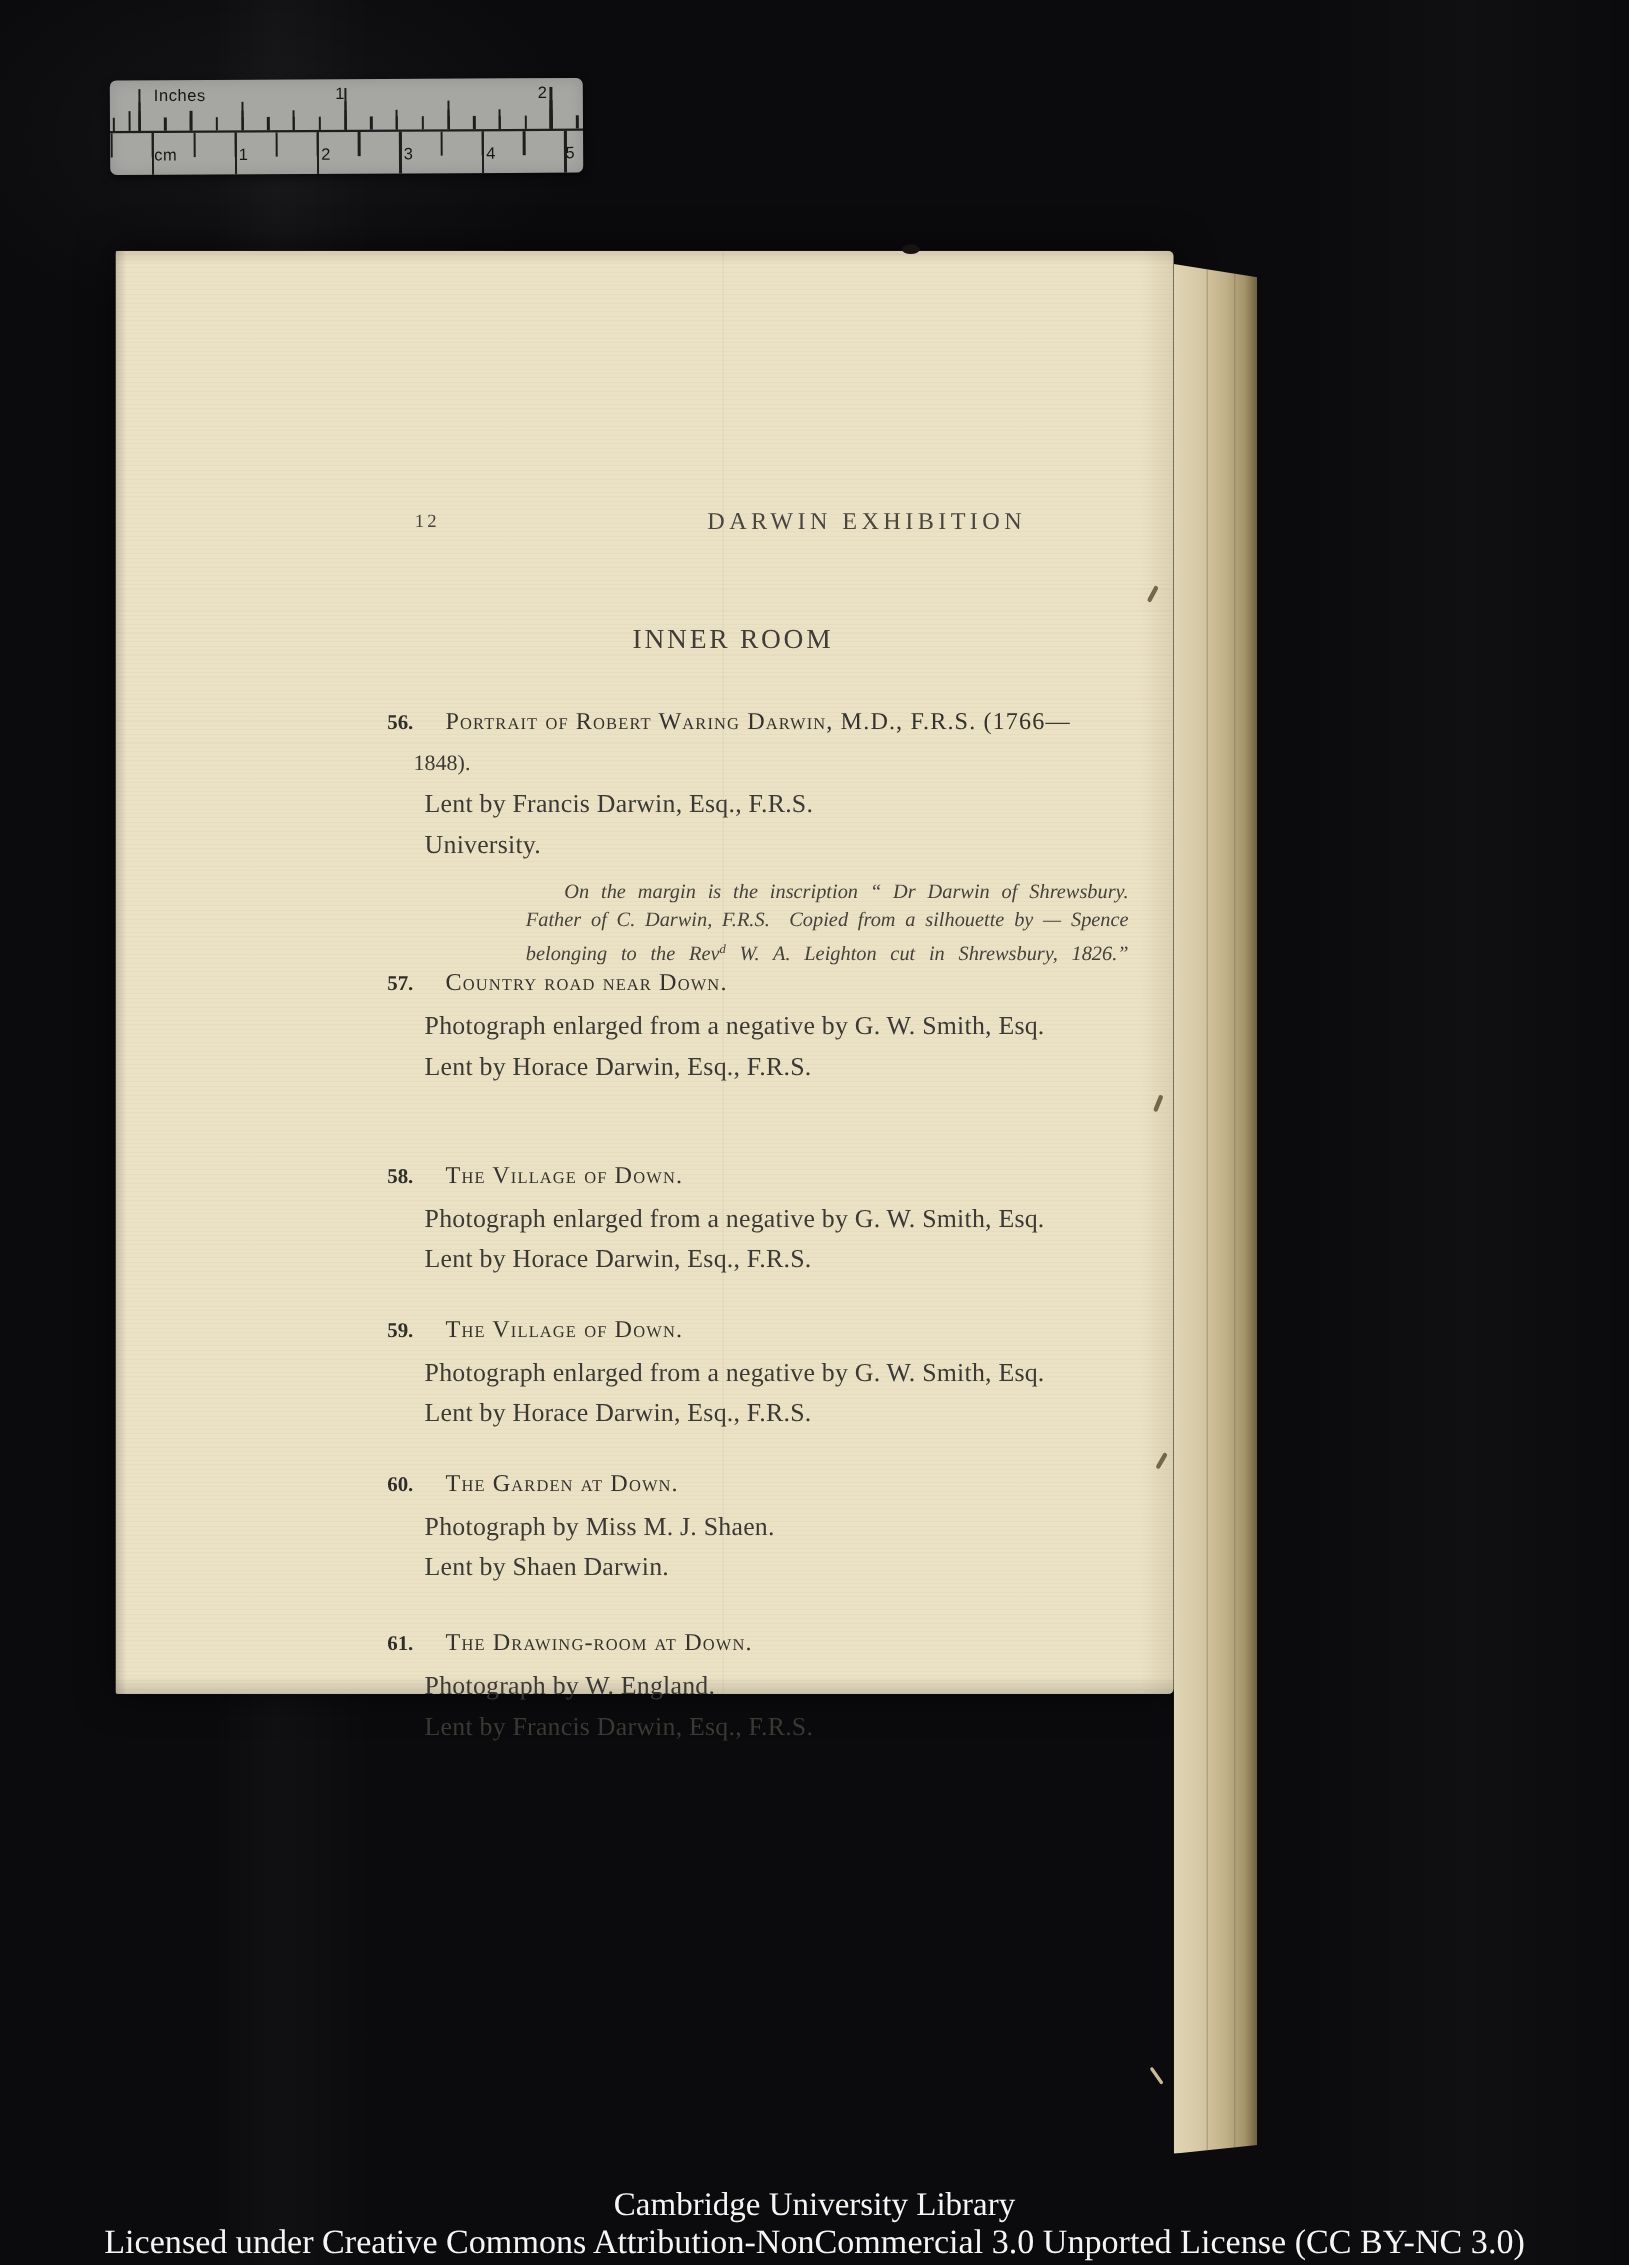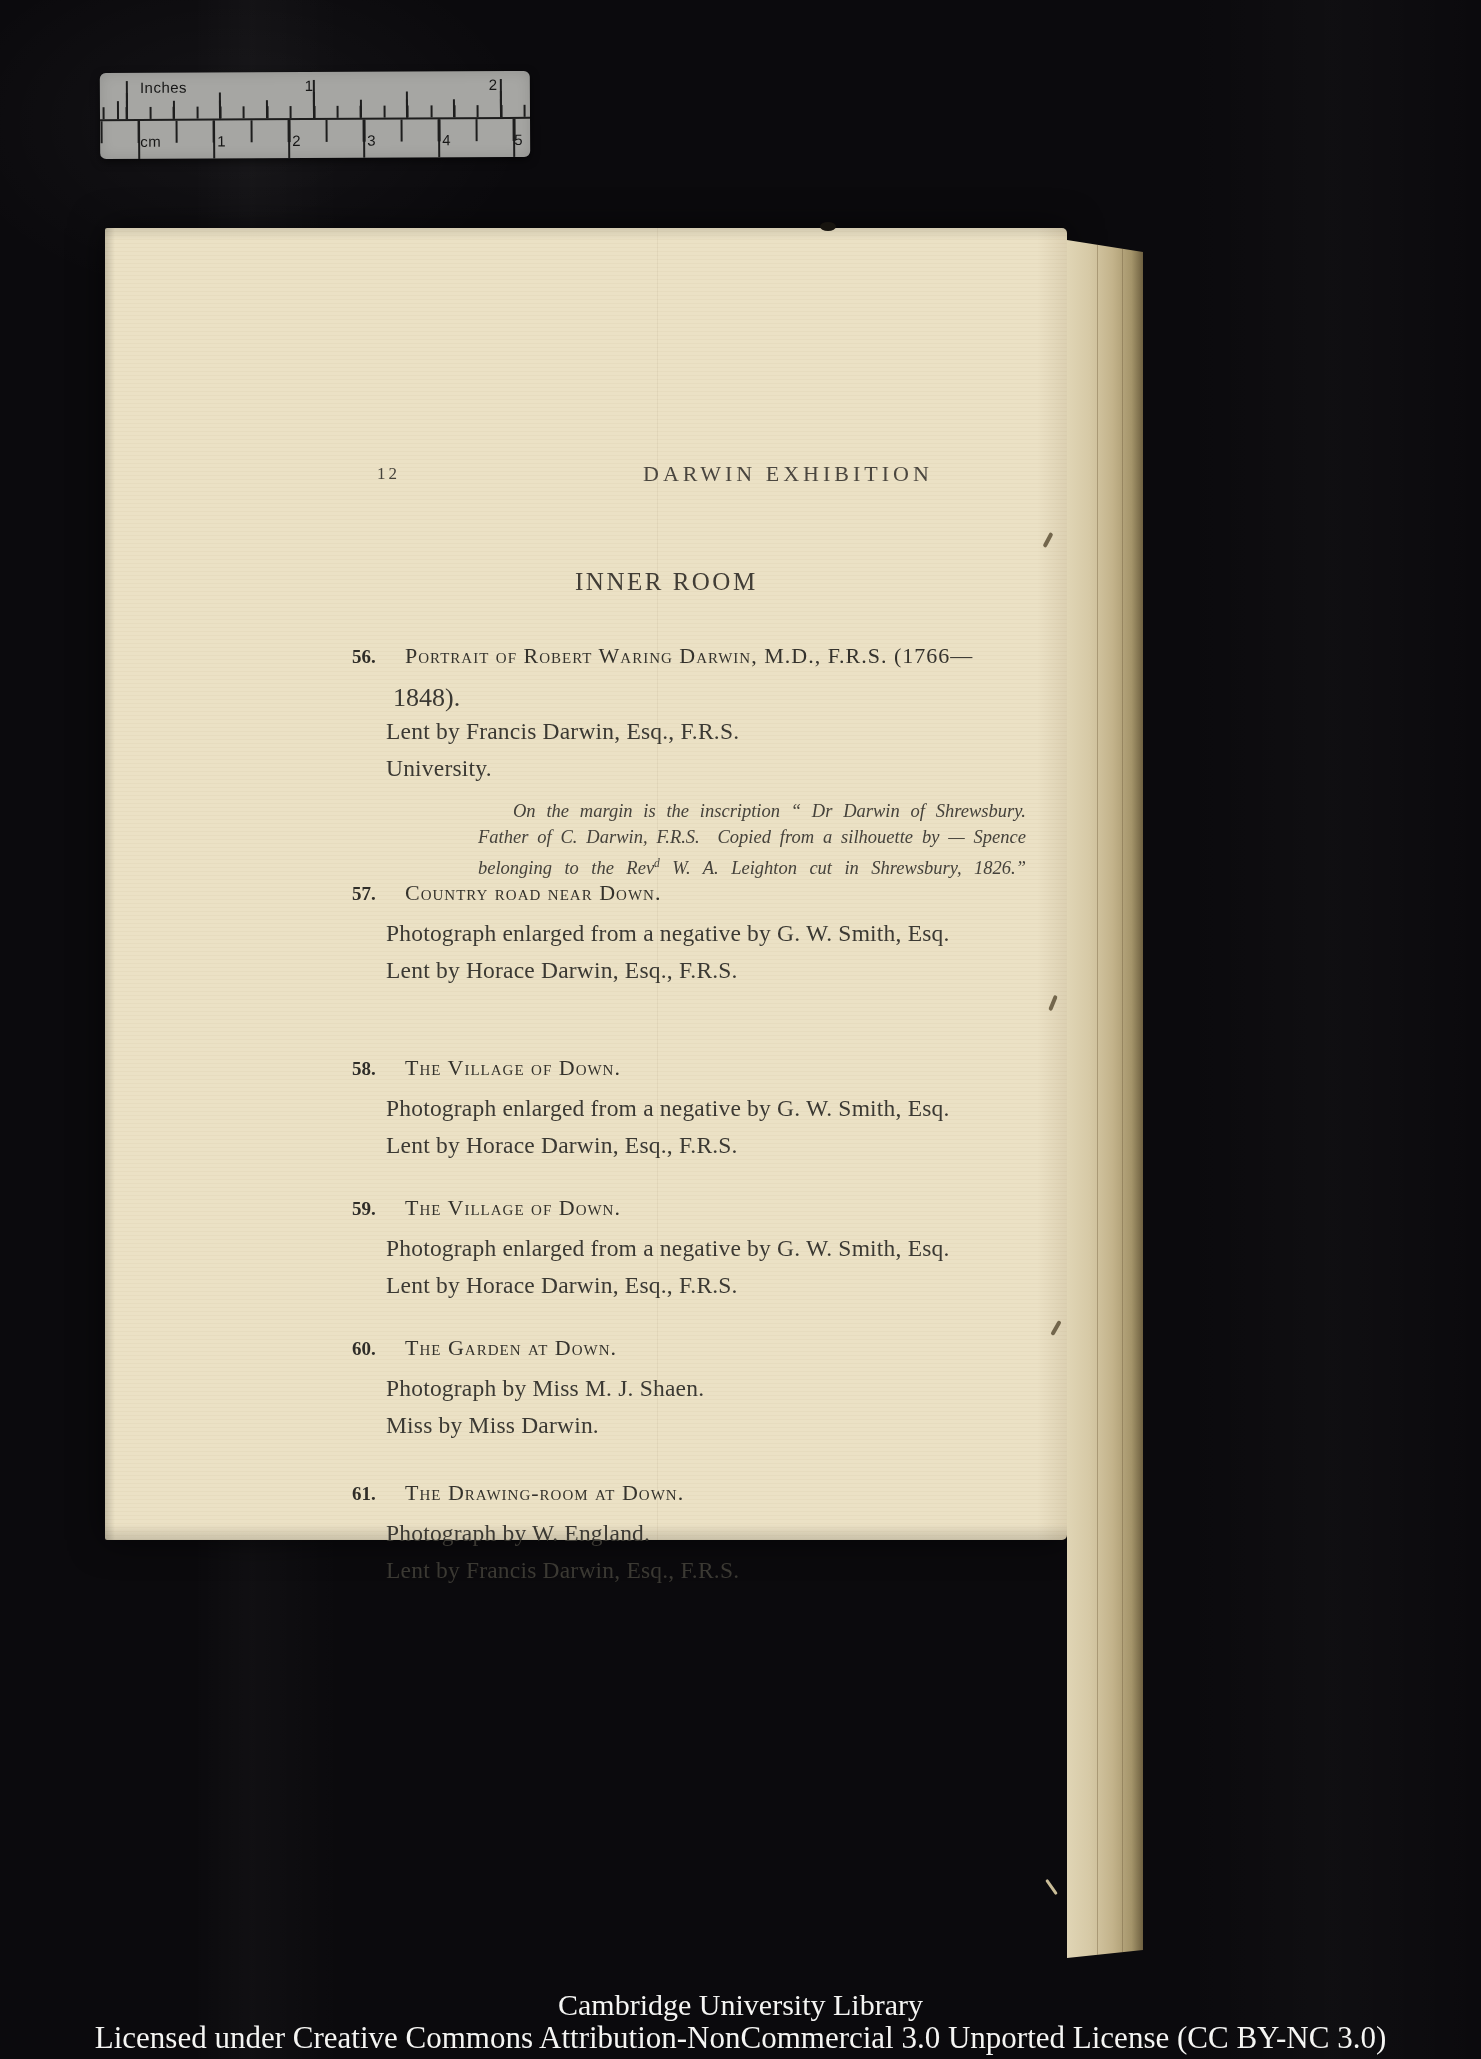--- a/index.html
+++ b/index.html
@@ -53,21 +53,21 @@
   .page .crease{position:absolute;left:552px;top:0;bottom:0;width:1px;background:rgba(110,90,50,0.07);}
 
   .pagenum{position:absolute;left:272px;top:236px;font-size:17px;letter-spacing:3px;color:#46433c;}
   .running-header{position:absolute;left:538px;top:233px;font-size:22px;letter-spacing:4px;color:#4a463f;white-space:nowrap;}
   .section-title{position:absolute;left:470px;top:340px;font-size:25px;letter-spacing:2.5px;color:#413d36;white-space:nowrap;}
 
   .entry{position:absolute;left:247px;width:745px;}
   .trow{height:40px;white-space:nowrap;}
   .num{display:inline-block;width:53px;font-weight:700;font-size:19px;color:#2f2d28;}
   .etitle{font-variant:small-caps;font-size:22px;letter-spacing:1px;color:#34322c;}
-  .cont{height:35px;margin-left:41px;font-size:26px;color:#3b3933;}
+  .cont{height:35px;margin-left:24px;font-size:20px;color:#3b3933;}
   .eline{height:37px;margin-left:34px;font-size:23.5px;letter-spacing:0.2px;color:#3b3933;white-space:nowrap;}
   .note{position:absolute;left:126px;top:155px;width:548px;font-size:18.5px;color:#45423b;}
   .note .nline{line-height:26px;text-align:justify;text-align-last:justify;font-style:italic;}
   .note .indent{padding-left:35px;}
   .note sup{font-size:0.62em;vertical-align:super;}
 
   
   .fore-edge{
     position:absolute;left:1067px;top:240px;width:76px;height:1718px;
     background:linear-gradient(90deg,#e0d5b5 0,#d6c9a6 30%,#c3b38b 60%,#a4946a 85%,#6e6040 100%);
@@ -153,21 +153,21 @@
     </div>
     <div class="eline">Photograph enlarged from a negative by G. W. Smith, Esq.</div>
     <div class="eline">Lent by Horace Darwin, Esq., F.R.S.</div>
   </div>
 
   <div class="entry" style="top:1107px">
     <div class="trow">
       <span class="num">60.</span><span class="etitle">The Garden at Down.</span>
     </div>
     <div class="eline">Photograph by Miss M. J. Shaen.</div>
-    <div class="eline">Miss by Miss Darwin.</div>
+    <div class="eline">Lent by Shaen Darwin.</div>
   </div>
 
   <div class="entry" style="top:1252px">
     <div class="trow">
       <span class="num">61.</span><span class="etitle">The Drawing-room at Down.</span>
     </div>
     <div class="eline">Photograph by W. England.</div>
     <div class="eline">Lent by Francis Darwin, Esq., F.R.S.</div>
   </div>
 </div>

